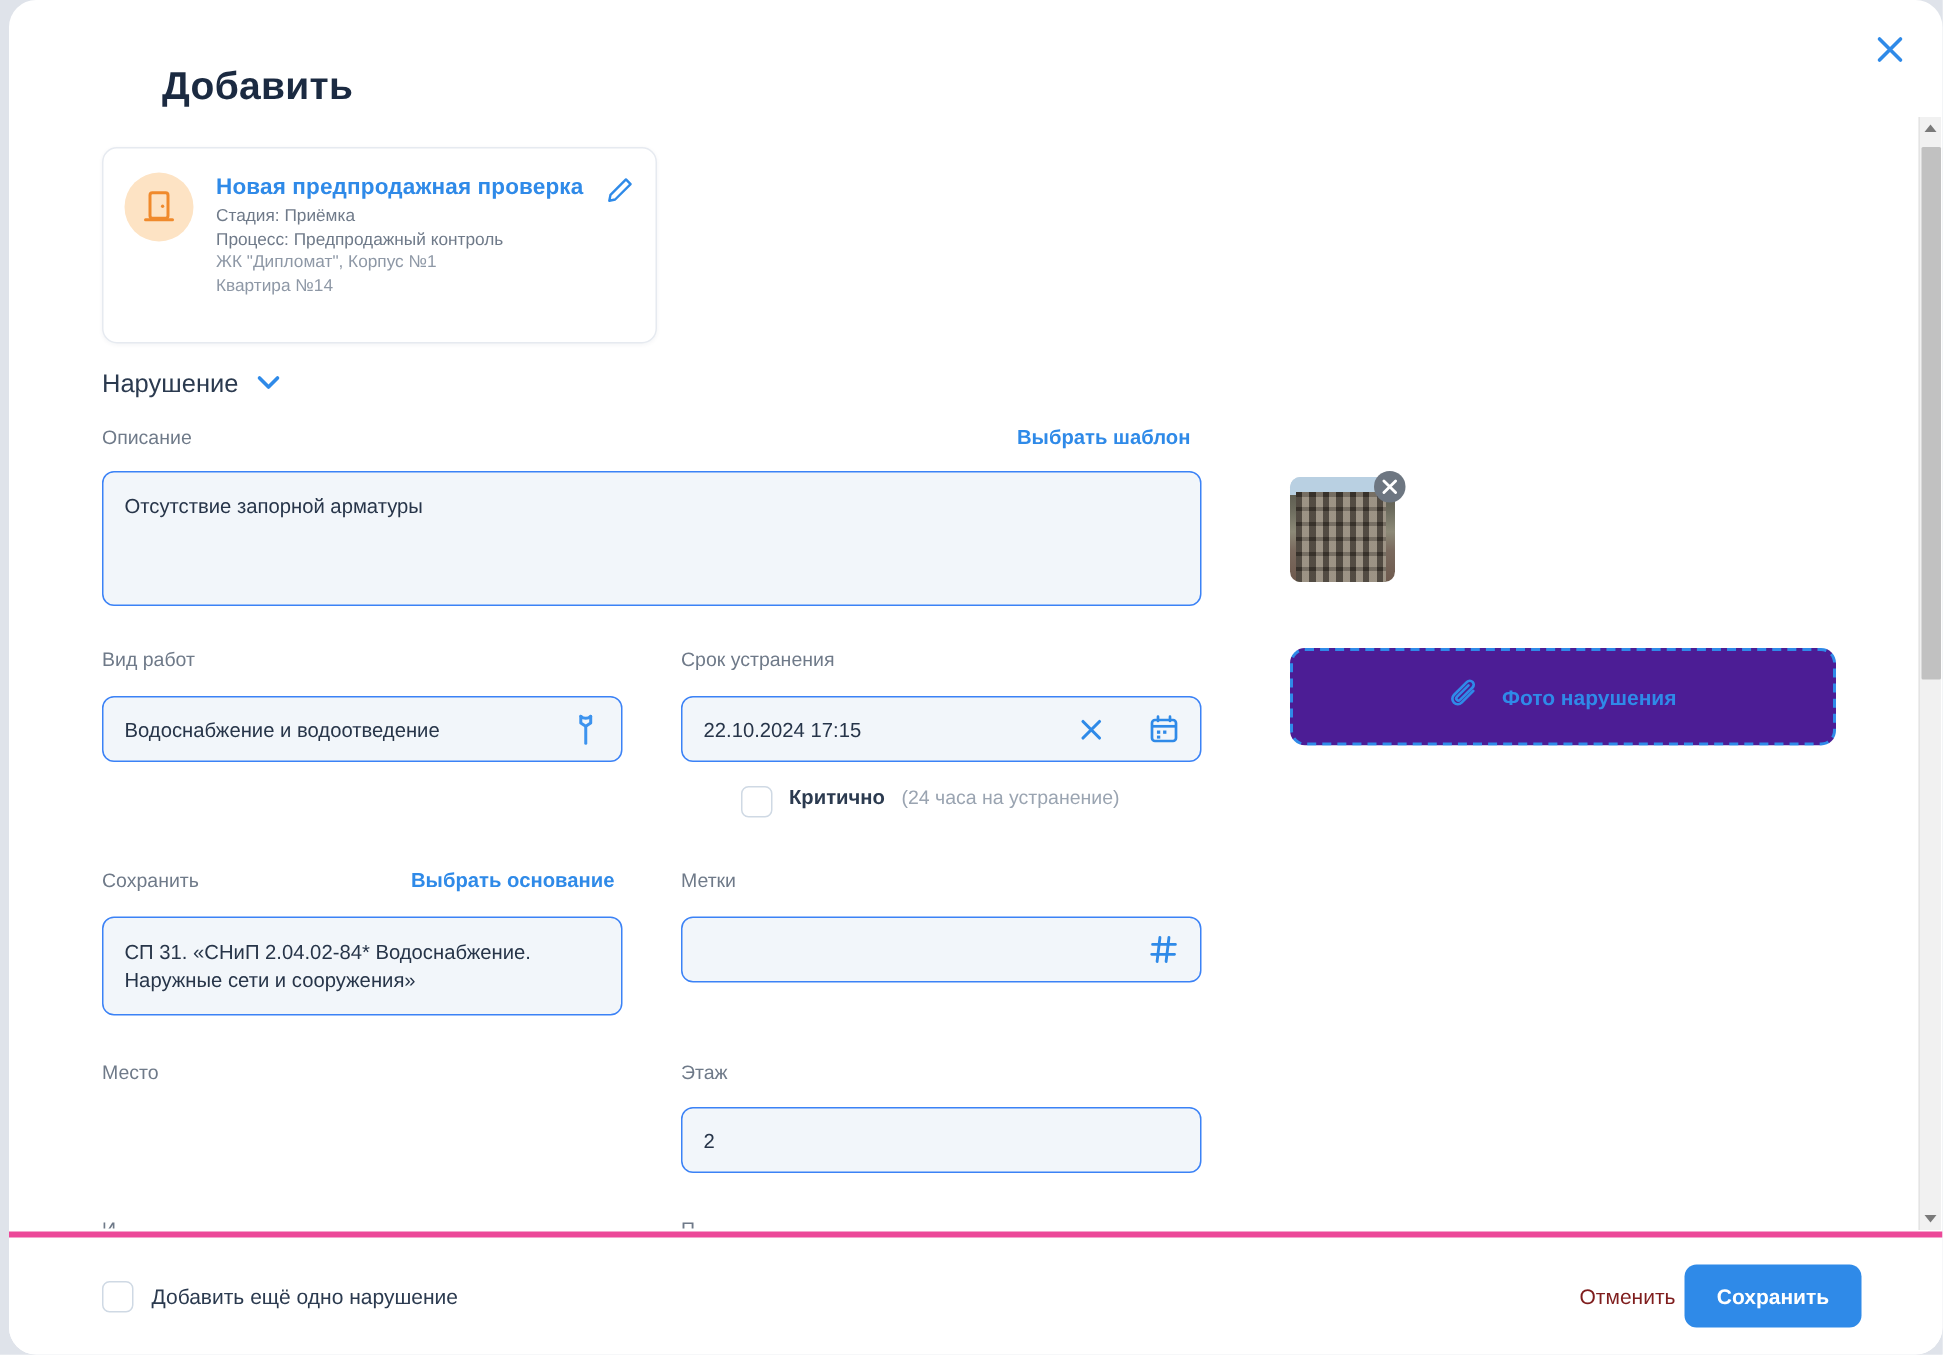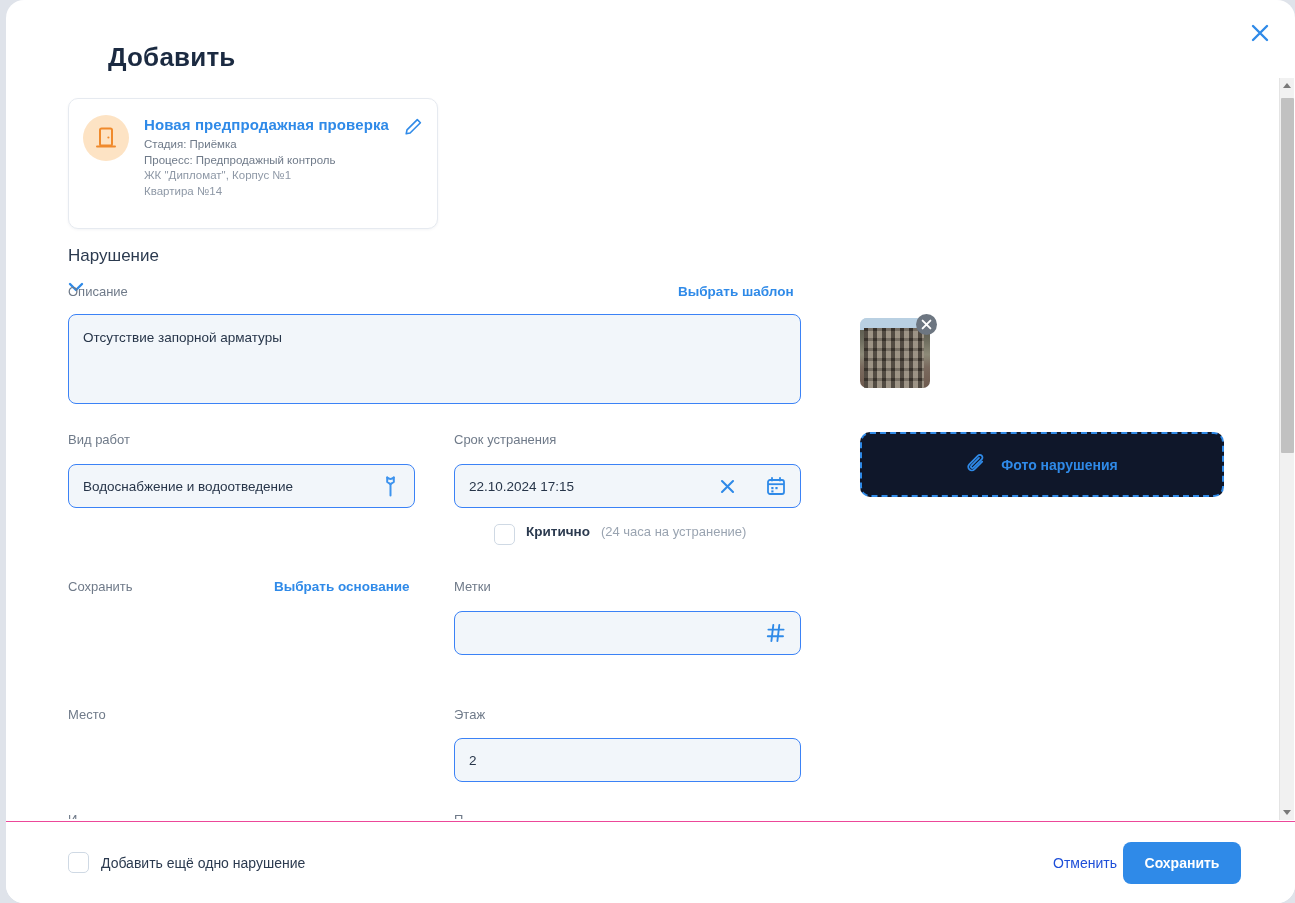--- a/index.html
+++ b/index.html
@@ -88,21 +88,21 @@
   }
   .card-line { font-size: 11.5px; color: #8e98a6; line-height: 15.5px; }
   .card-line.dark { color: #6f7a89; }
   #edit-pencil {
     flex: 0 0 20px; margin-top: 2px; cursor: pointer;
   }
 
   
   #section-header {
     position: absolute; left: 62px; top: 246px;
-    display: flex; gap: 12px; flex-direction: column;
+    display: flex; align-items: center; gap: 12px;
   }
   #section-title { font-size: 17px; color: #2b3a4f; }
 
   
   .fld-label {
     position: absolute;
     font-size: 13px; color: #6f7a89;
   }
   .fld-link {
     position: absolute;
@@ -171,46 +171,46 @@
   }
 
   
   #dropzone {
     position: absolute; left: 854px; top: 432px;
     width: 364px; height: 65px;
     border: 2px dashed #2f8ae8;
     border-radius: 10px;
     display: flex; align-items: center; justify-content: center;
     gap: 13px; cursor: pointer;
-    background: #0f172a;
+    background: #4c1d95;
   }
   #dropzone-label { font-size: 14px; font-weight: bold; color: #2f8ae8; }
 
   
   .clip-label {
     position: absolute; font-size: 13px; color: #6f7a89;
     overflow: hidden; height: 7px;
   }
 
   
   #footer {
     position: absolute; left: 0; bottom: 0;
     width: 1289px; height: 82px;
     background: #ffffff;
-    border-top: 1px solid #ec4899;
+    border-top: 4px solid #ec4899;
     display: flex; align-items: center;
   }
   #footer-cb {
     position: absolute; left: 62px;
     display: flex; align-items: center; gap: 12px;
   }
   #footer-cb-label { font-size: 14px; color: #2b3a4f; }
   #cancel-btn {
     position: absolute; right: 178px;
-    font-size: 14px; color: #1d4ed8; cursor: pointer;
+    font-size: 14px; color: #7f1d1d; cursor: pointer;
   }
   #save-btn {
     position: absolute; right: 54px;
     width: 118px; height: 42px;
     background: #2f8ae8; color: #fff;
     border: none; border-radius: 8px;
     font-size: 14px; font-weight: bold;
     font-family: "Liberation Sans", sans-serif;
     cursor: pointer;
   }
@@ -300,20 +300,23 @@
     </div>
 
     <div id="critical-row">
       <span class="cb-box"></span>
       <span id="critical-label">Критично</span>
       <span id="critical-hint">(24 часа на устранение)</span>
     </div>
 
     <div class="fld-label" style="left:62px; top:579px;">Сохранить</div>
     <div class="fld-link" style="left:268px; top:579px;">Выбрать основание</div>
+    <div class="fld textarea" style="left:62px; top:611px; width:347px; height:66px;">
+      <span class="txt">СП 31. «СНиП 2.04.02-84* Водоснабжение. Наружные сети и сооружения»</span>
+    </div>
 
     <div class="fld-label" style="left:448px; top:579px;">Метки</div>
     <div class="fld" style="left:448px; top:611px; width:347px; height:44px;">
       <span class="txt" placeholder=""></span>
       <span class="icon">
         <svg width="20" height="20" viewBox="0 0 20 20" fill="none">
           <path d="M7.3 2 L5.4 18 M13.3 2 L11.4 18 M2.4 6.6 H17.6 M1.8 13.2 H17" stroke="#2f8ae8" stroke-width="1.9" stroke-linecap="round"></path>
         </svg>
       </span>
     </div>

